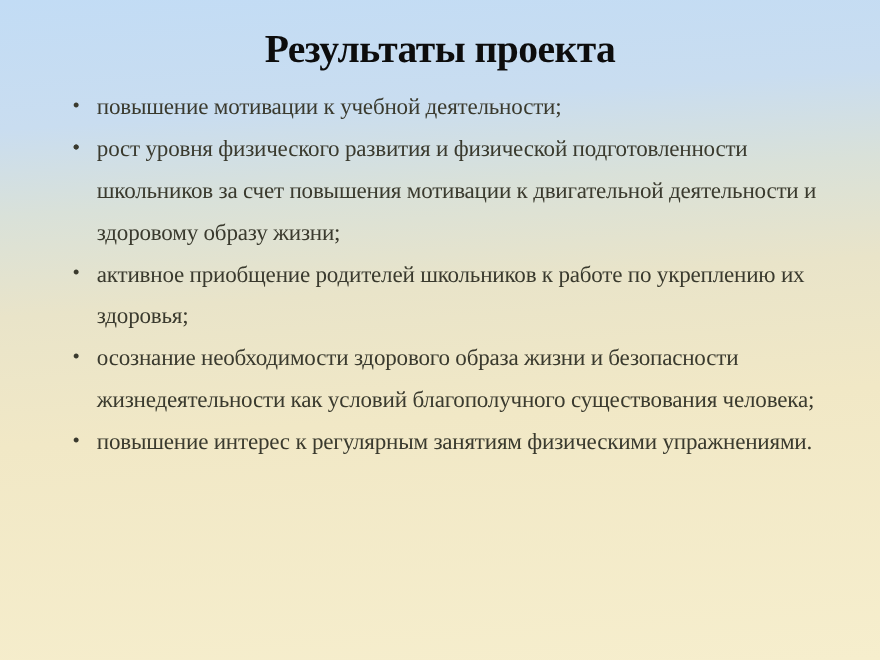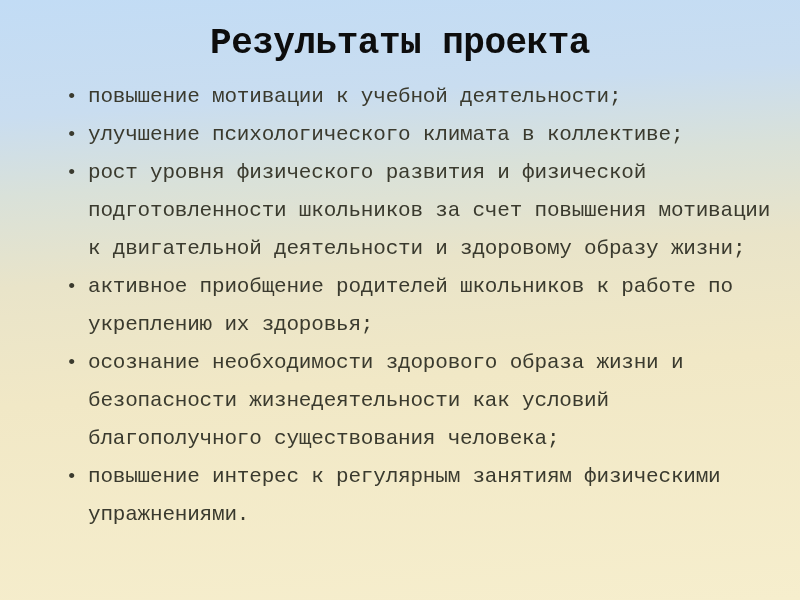--- a/index.html
+++ b/index.html
@@ -11,21 +11,21 @@
     width: 800px;
     height: 600px;
     overflow: hidden;
     background: linear-gradient(176deg,
       #c2dcf5 0%,
       #c9ddf0 18%,
       #d9e1d9 30%,
       #e9e4c9 44%,
       #f1e8c6 62%,
       #f6eecd 100%);
-    font-family: Liberation Mono, monospace;
+    font-family: Liberation Serif, serif;
   }
   .slide-title {
     margin: 22px 40px 0 40px;
     text-align: center;
     font-size: 36px;
     line-height: 44px;
     font-weight: bold;
     letter-spacing: -0.5px;
     color: #0d0d0d;
   }
@@ -58,21 +58,20 @@
 <div class="slide">
   <h1 class="slide-title">Результаты проекта</h1>
 
   <ul class="bullet-list">
     <li class="bullet-item">
       <span class="bullet-marker">•</span>
       <span>повышение мотивации к учебной деятельности;</span>
     </li>
     <li class="bullet-item">
       <span class="bullet-marker">•</span>
-      <span>улучшение психологического климата в коллективе;</span>
     </li>
     <li class="bullet-item">
       <span class="bullet-marker">•</span>
       <span>рост уровня физического развития и физической подготовленности школьников за счет повышения мотивации к двигательной деятельности и здоровому образу жизни;</span>
     </li>
     <li class="bullet-item">
       <span class="bullet-marker">•</span>
       <span>активное приобщение родителей школьников к работе по укреплению их здоровья;</span>
     </li>
     <li class="bullet-item">

